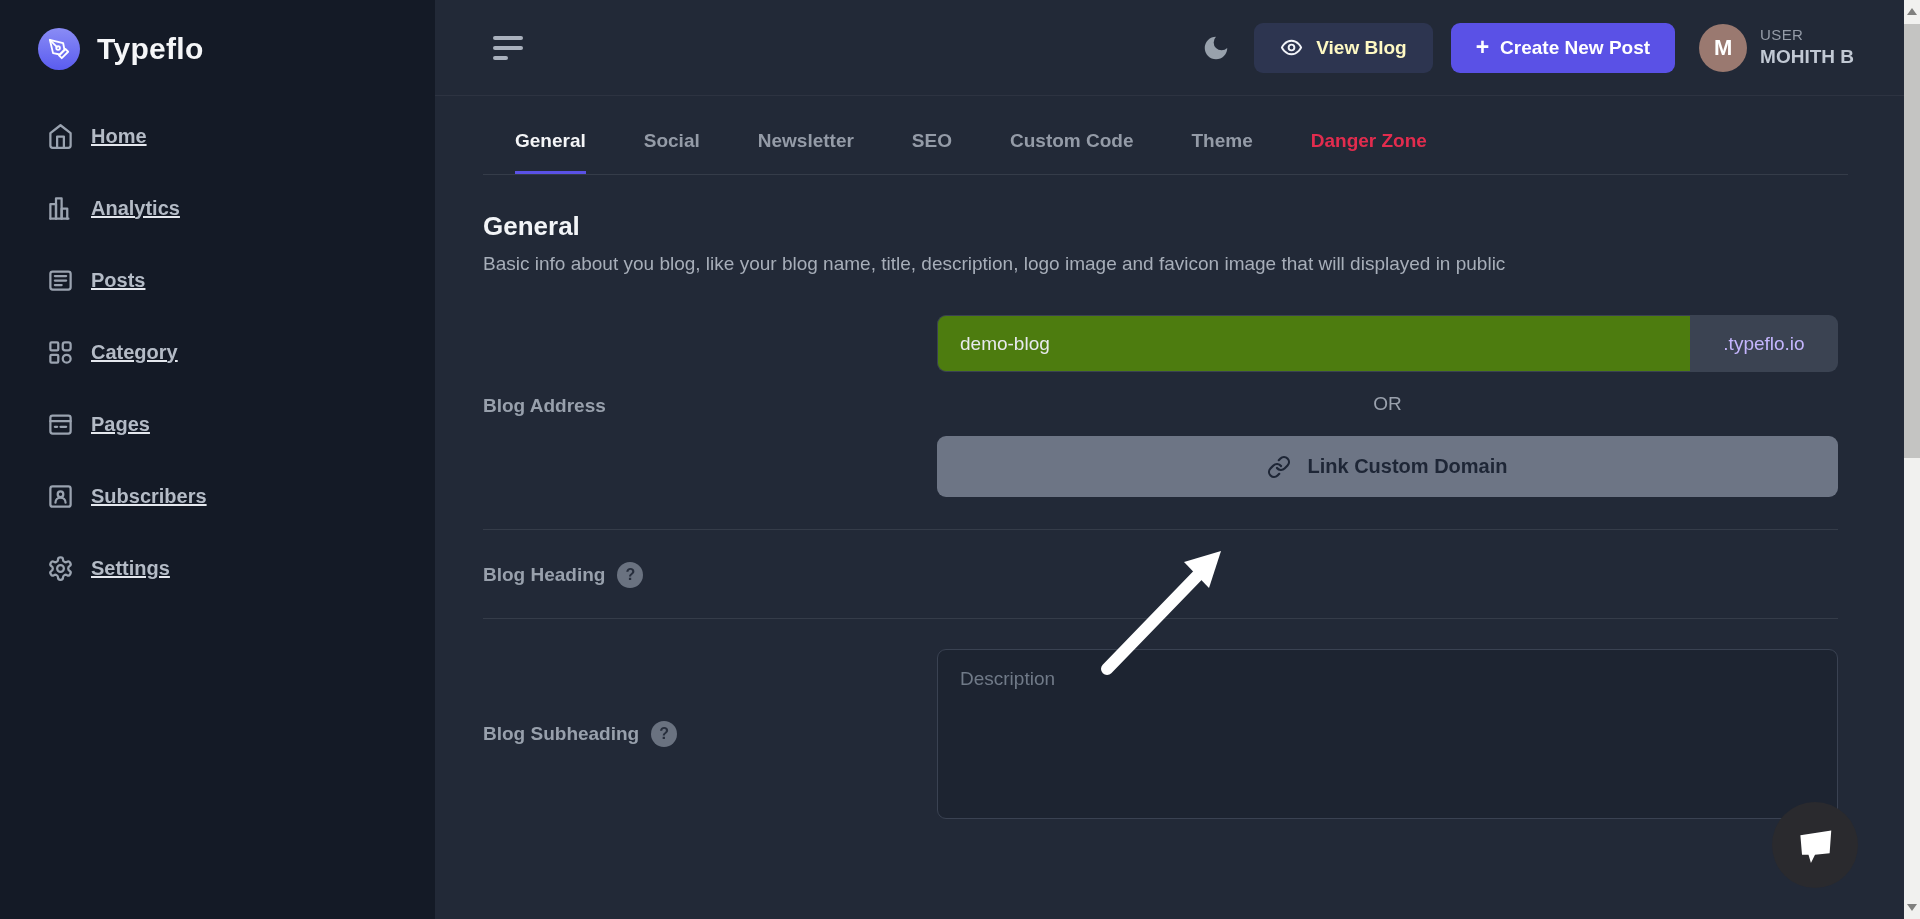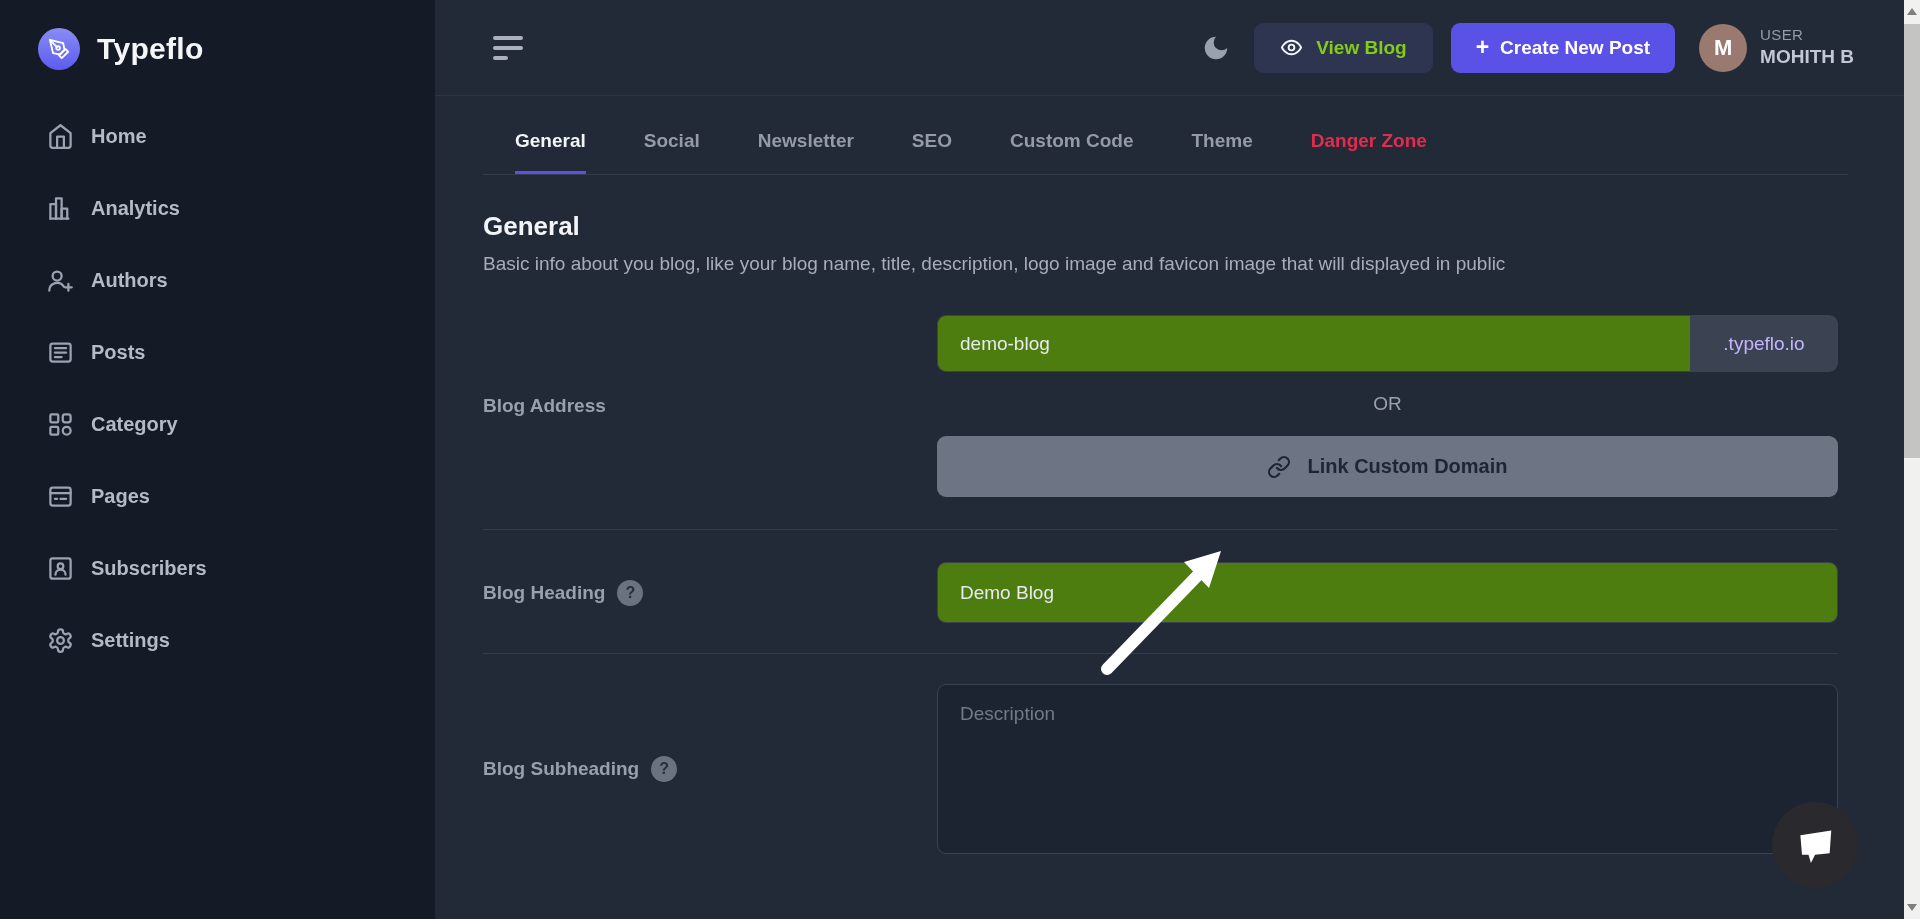--- a/index.html
+++ b/index.html
@@ -11,36 +11,36 @@
   }
   
   .sidebar { width:435px; min-width:435px; height:100%; background:#141a26; padding-top:24px; }
   .logo-row { display:flex; align-items:center; gap:17px; padding-left:38px; height:50px; }
   .logo-badge { width:42px; height:42px; border-radius:50%;
     background:linear-gradient(180deg,#8a8cf5 0%,#5a5cf0 100%);
     display:flex; align-items:center; justify-content:center; }
   .logo-badge svg { width:22px; height:22px; stroke:#fff; fill:none; stroke-width:2; stroke-linecap:round; stroke-linejoin:round; }
   .logo-text { font-size:30px; font-weight:700; color:#f5f6f8; letter-spacing:.3px; }
   .nav { margin-top:26px; }
-  .nav-item { display:flex; align-items:center; gap:17px; height:72px; padding-left:47px; cursor:pointer; }
+  .nav-item { display:flex; align-items:center; gap:17px; height:72px; padding-left:47px; cursor:pointer;text-decoration:underline; }
   .nav-item svg { width:27px; height:27px; stroke:#9aa3b0; fill:none; stroke-width:2; stroke-linecap:round; stroke-linejoin:round; }
   .nav-item span.lbl { font-size:20px; font-weight:600; color:#b4bbc6; }
   
   .main { flex:1; display:flex; flex-direction:column; height:100%; }
   .topbar { height:96px; display:flex; align-items:center; padding:0 66px 0 58px;
     border-bottom:1px solid rgba(255,255,255,0.05); }
   .hamburger { display:flex; flex-direction:column; gap:6px; cursor:pointer; }
   .hamburger i { display:block; height:4px; border-radius:2px; background:#aab1bd; }
   .hamburger i:nth-child(1){ width:30px; } .hamburger i:nth-child(2){ width:30px; } .hamburger i:nth-child(3){ width:15px; }
   .topbar-right { margin-left:auto; display:flex; align-items:center; }
   .moon-btn { width:44px; height:44px; display:flex; align-items:center; justify-content:center; cursor:pointer; margin-right:16px; }
   .moon-btn svg { width:30px; height:30px; fill:#98a1ac; }
   .btn { height:50px; border:none; border-radius:9px; display:flex; align-items:center; justify-content:center;
     font-family:inherit; font-size:19px; font-weight:700; cursor:pointer; }
-  .btn-viewblog { background:#2d3550; color:#84cc16; padding:0 26px; gap:13px; }
+  .btn-viewblog { background:#2d3550; color:#fef9c3; padding:0 26px; gap:13px; }
   .btn-viewblog svg { width:23px; height:23px; stroke:#f2f4f8; fill:none; stroke-width:2; }
   .btn-create { background:#5a51e6; color:#ffffff; padding:0 25px; gap:11px; margin-left:18px; }
   .btn-create .plus { font-size:23px; font-weight:600; line-height:1; }
   .user-chip { display:flex; align-items:center; gap:13px; margin-left:24px; cursor:pointer; }
   .avatar { width:48px; height:48px; border-radius:50%; background:#9a7970; color:#fff;
     display:flex; align-items:center; justify-content:center; font-size:22px; font-weight:600; }
   .user-meta { display:flex; flex-direction:column; line-height:1.25; }
   .user-role { font-size:15px; color:#959ca8; letter-spacing:.4px; }
   .user-name { font-size:19px; font-weight:700; color:#c2c9d4; }
   
@@ -115,29 +115,20 @@
       <svg viewBox="0 0 24 24">
           <path d="M3 21V8h5v13"></path>
           <path d="M8 21V3h5v18"></path>
           <path d="M13 21v-9h5v9"></path>
           <path d="M3 21h16"></path>
         </svg>
       <span class="lbl">Analytics</span>
     </div>
     <div class="nav-item">
       <svg viewBox="0 0 24 24">
-          <path d="M2 21a7 7 0 0 1 13-3.5"></path>
-          <circle cx="9" cy="8" r="4"></circle>
-          <path d="M19 15v6"></path>
-          <path d="M16 18h6"></path>
-        </svg>
-      <span class="lbl">Authors</span>
-    </div>
-    <div class="nav-item">
-      <svg viewBox="0 0 24 24">
           <rect x="3" y="4" width="18" height="16" rx="2"></rect>
           <path d="M7 8h10"></path>
           <path d="M7 12h10"></path>
           <path d="M7 16h6"></path>
         </svg>
       <span class="lbl">Posts</span>
     </div>
     <div class="nav-item">
       <svg viewBox="0 0 24 24">
           <rect x="3" y="3" width="7" height="7" rx="1"></rect>
@@ -240,21 +231,20 @@
             <span>Link Custom Domain</span>
           </button>
         </div>
       </div>
 
       <div class="frow bordered row-heading">
         <div class="flabel">
           <span>Blog Heading</span>
           <span class="help-badge">?</span>
         </div>
-        <input class="text-input" type="text" value="Demo Blog" style="">
       </div>
 
       <div class="frow row-subheading">
         <div class="flabel">
           <span>Blog Subheading</span>
           <span class="help-badge">?</span>
         </div>
         <textarea class="textarea" placeholder="Description" style=""></textarea>
       </div>
     </div>

